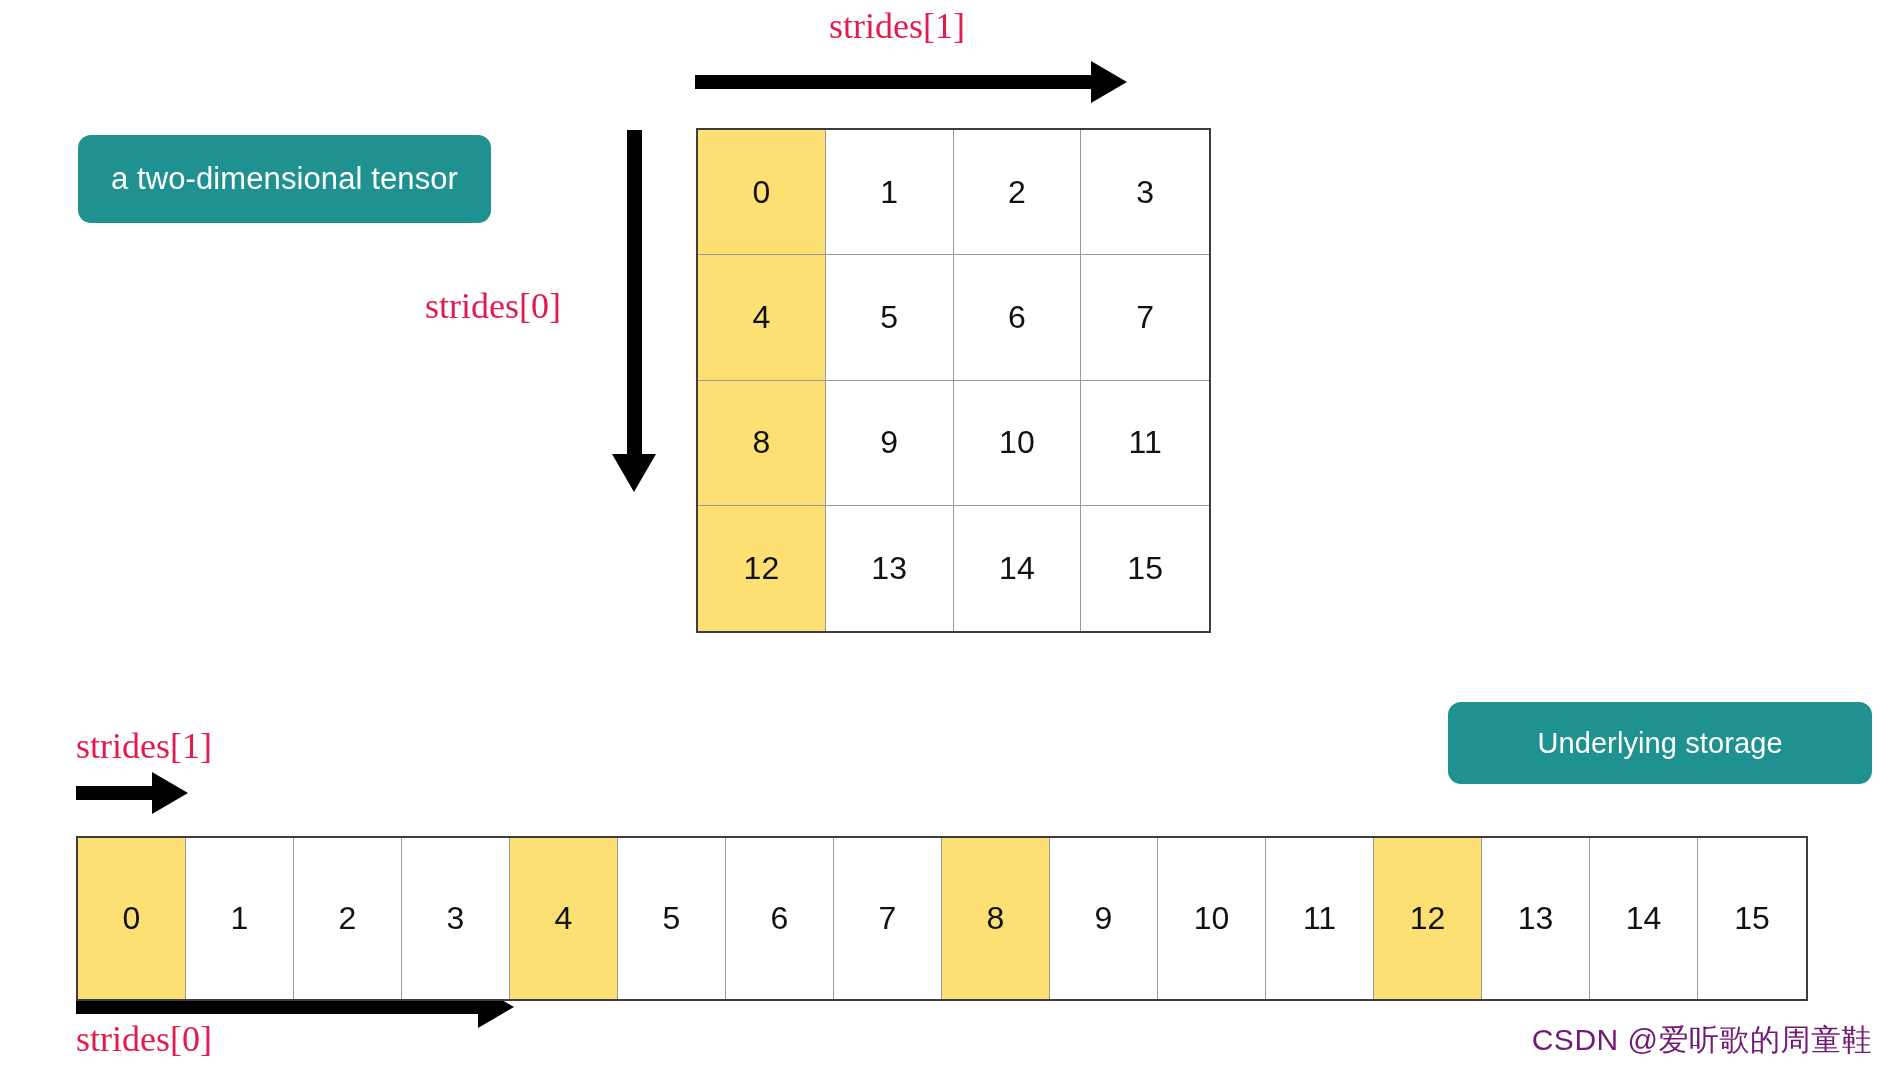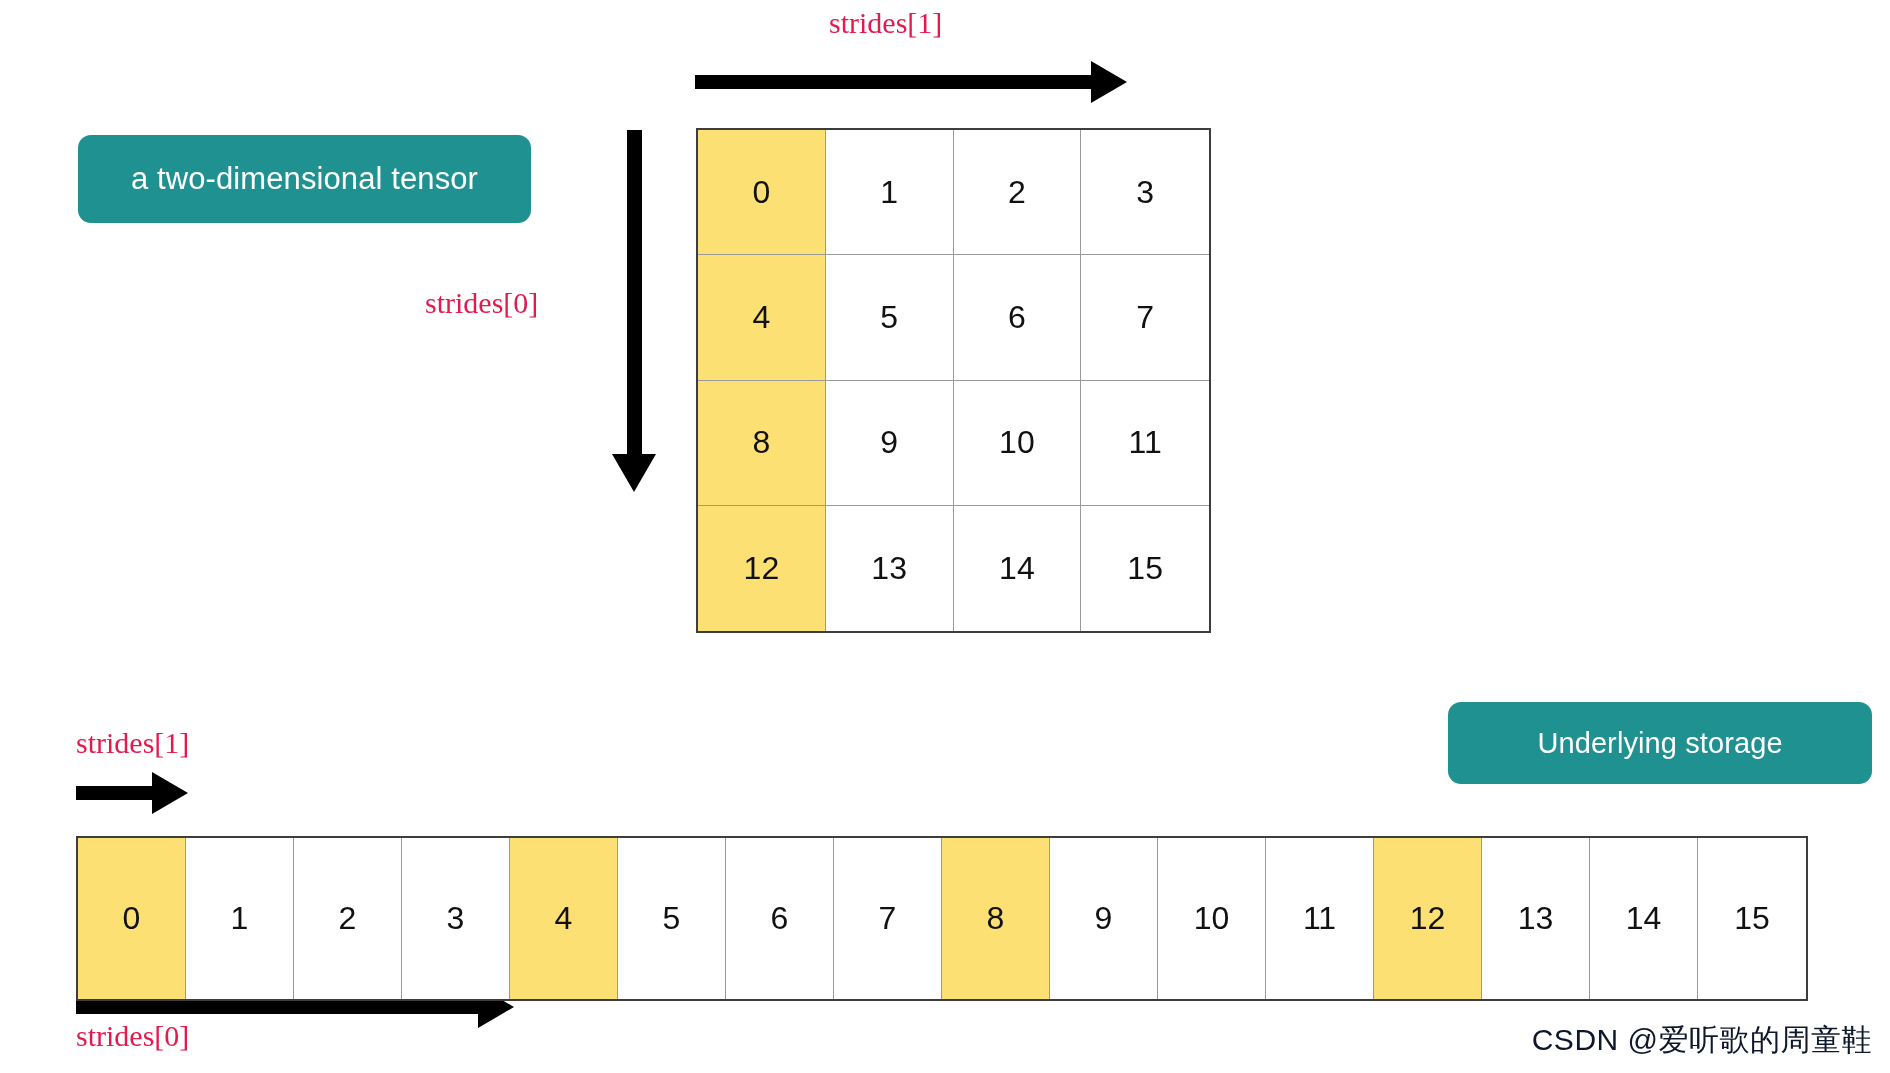--- a/index.html
+++ b/index.html
@@ -26,39 +26,39 @@
     align-items: center;
     justify-content: center;
     font-family: "Liberation Sans", sans-serif;
     font-weight: 400;
     letter-spacing: 0.1px;
     box-sizing: border-box;
   }
   #badge-tensor {
     left: 78px;
     top: 135px;
-    width: 453px;
+    width: 413px;
     height: 88px;
     font-size: 31px;
     justify-content: center;
   }
   #badge-storage {
     left: 1448px;
     top: 702px;
     width: 424px;
     height: 82px;
     font-size: 29px;
   }
 
   
   .stride-label {
     position: absolute;
     color: #e31b4d;
     font-family: "Liberation Serif", "DejaVu Serif", serif;
-    font-size: 30px;
+    font-size: 36px;
     font-weight: 400;
     white-space: nowrap;
     line-height: 1;
   }
   #label-strides1-top { left: 829px; top: 8px; }
   #label-strides0-left { left: 425px; top: 288px; }
   #label-strides1-bottom { left: 76px; top: 728px; }
   #label-strides0-bottom { left: 76px; top: 1021px; }
 
   
@@ -173,21 +173,21 @@
     box-sizing: border-box;
   }
   #storage-strip .cell.hl { background: #fde073; }
   #storage-strip .cell.lastcol { border-right: none; }
 
   
   #watermark {
     position: absolute;
     right: 18px;
     bottom: 12px;
-    color: #0f172a;
+    color: #701a75;
     font-size: 30px;
     font-family: "Liberation Sans", sans-serif;
     white-space: nowrap;
     letter-spacing: 0.5px;
   }
 </style>
 </head>
 <body>
 
 <div class="badge" id="badge-tensor">

